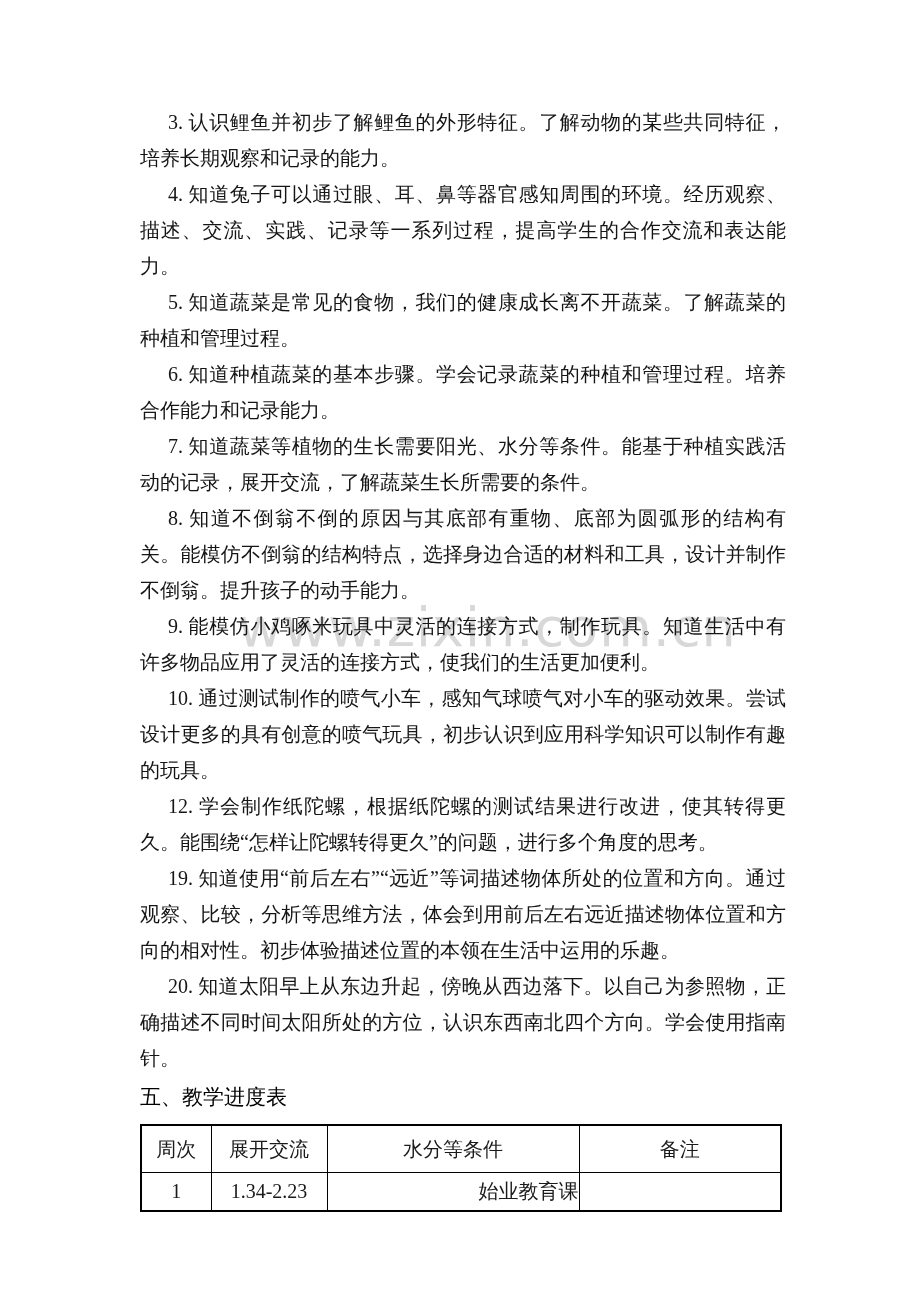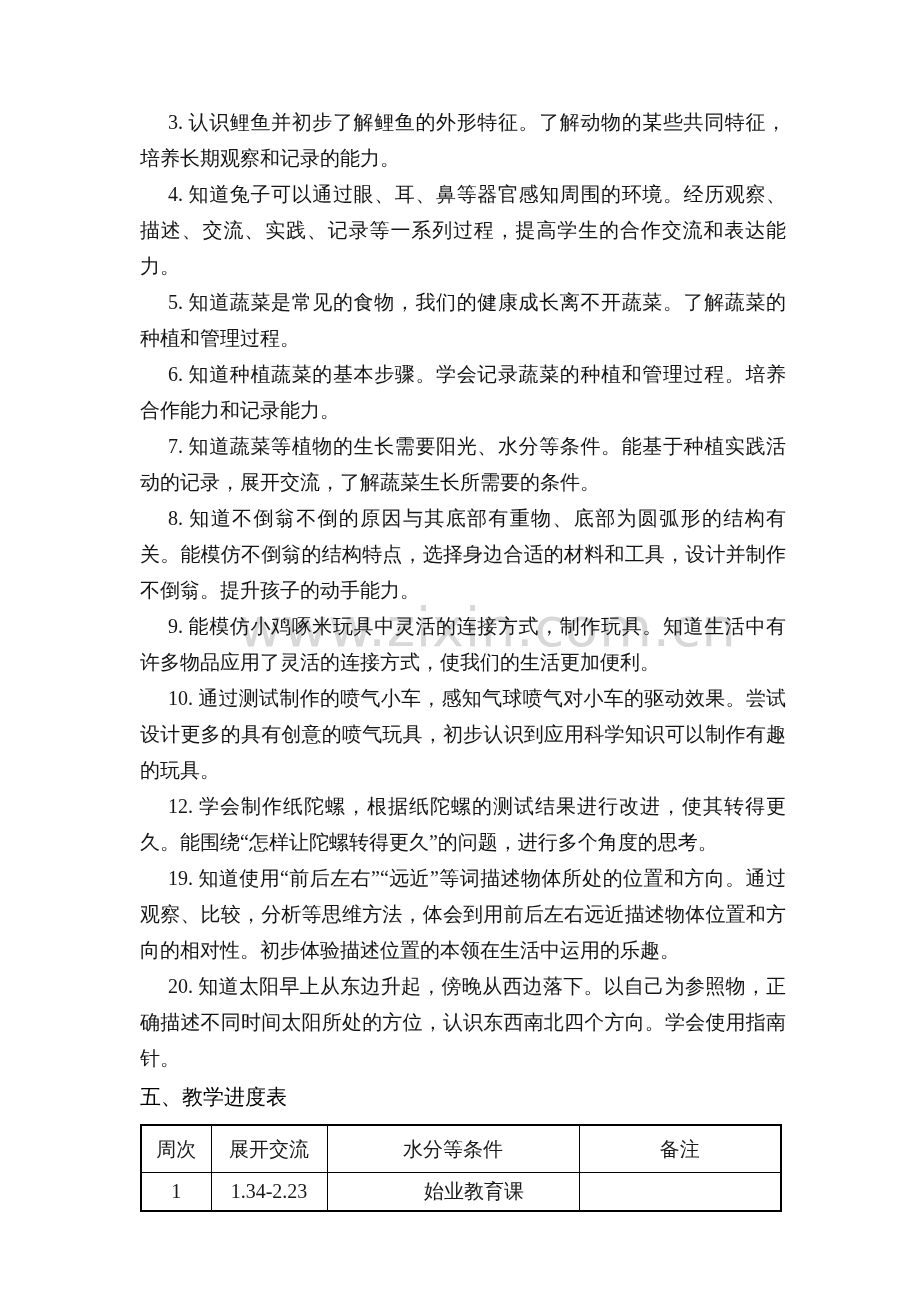--- a/index.html
+++ b/index.html
@@ -60,21 +60,21 @@
     height: 34px;
     text-align: center;
     padding: 6px;
   }
   table.schedule td {
     font-size: 20px;
     height: 37px;
     padding: 0;
   }
   .cell-center { text-align: center; }
-  .cell-content { text-align: center; padding-left: 42px !important; }
+  .cell-content { text-align: right; padding-left: 42px !important; }
   col.c-week { width: 70px; }
   col.c-dates { width: 116px; }
   col.c-content { width: 252px; }
   col.c-note { width: 202px; }
 </style>
 </head>
 <body>
 
 <div class="watermark">www.zixin.com.cn</div>
 

